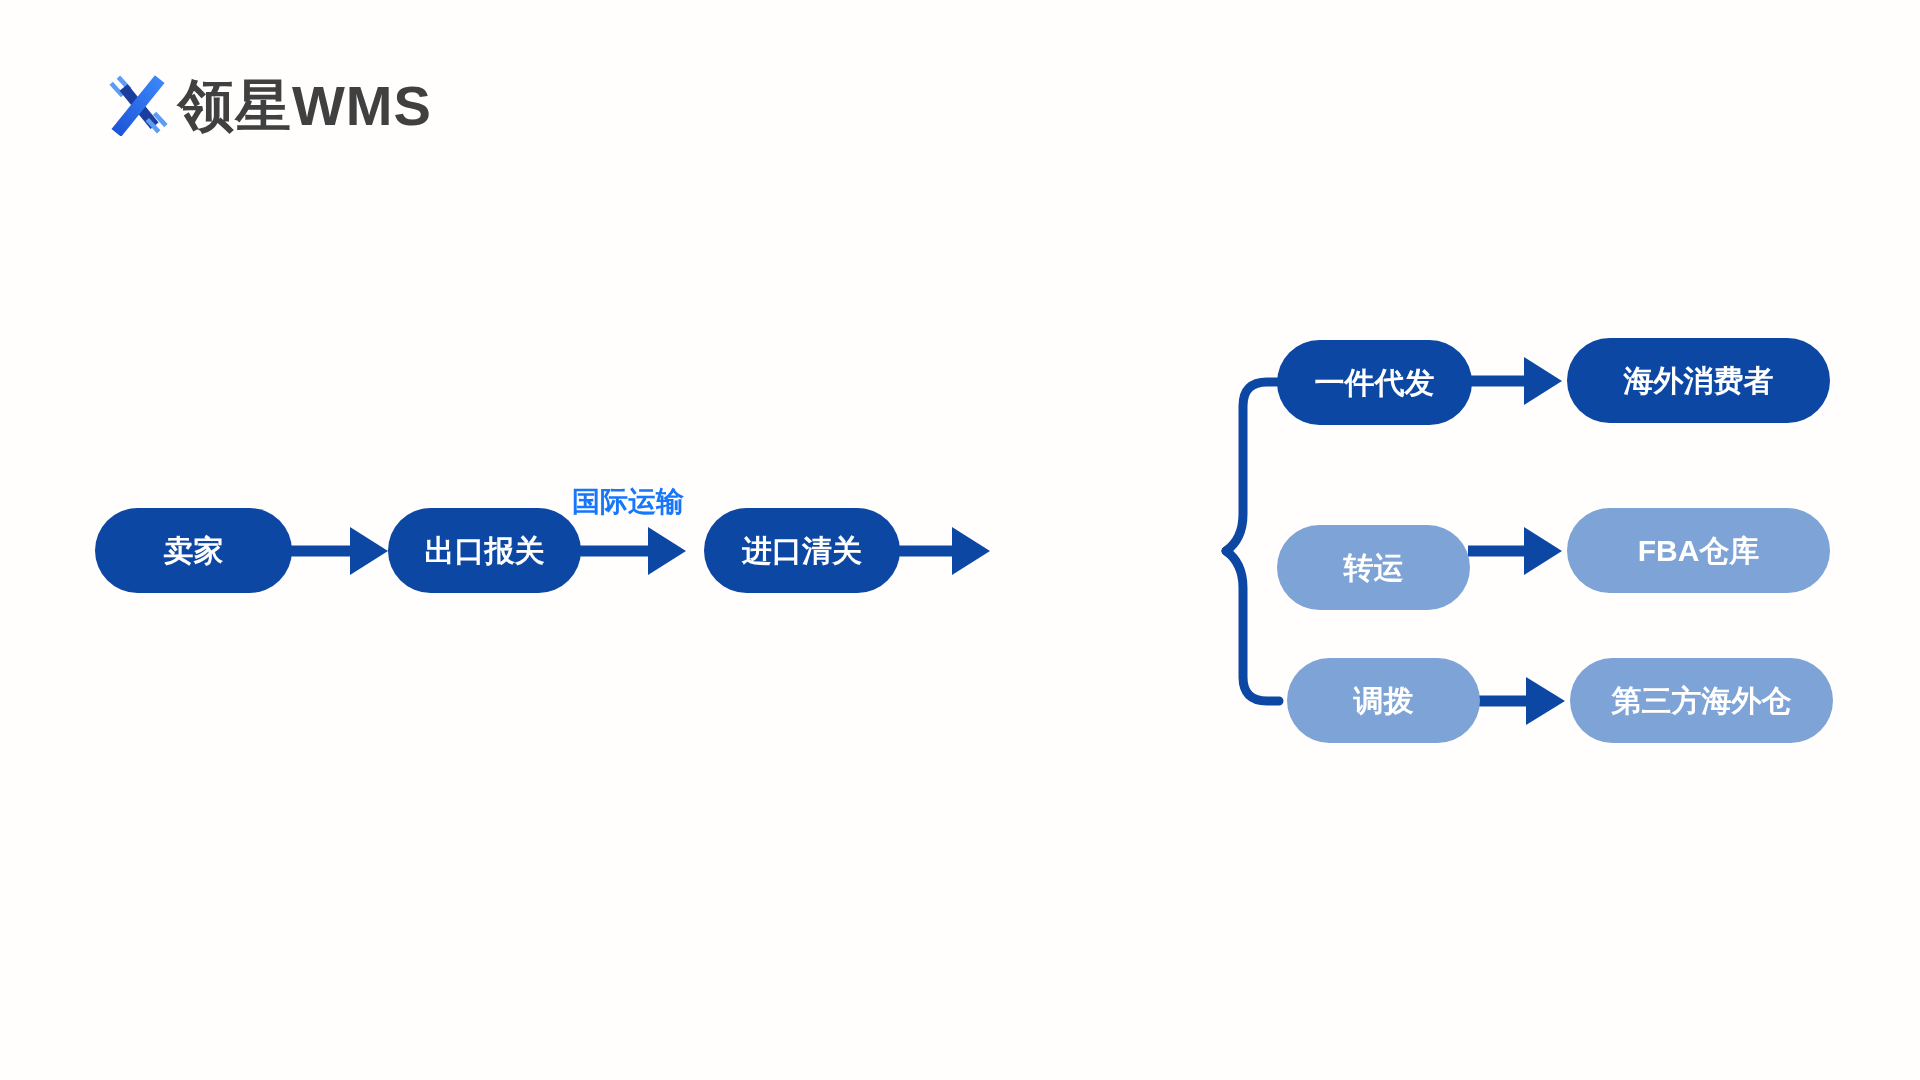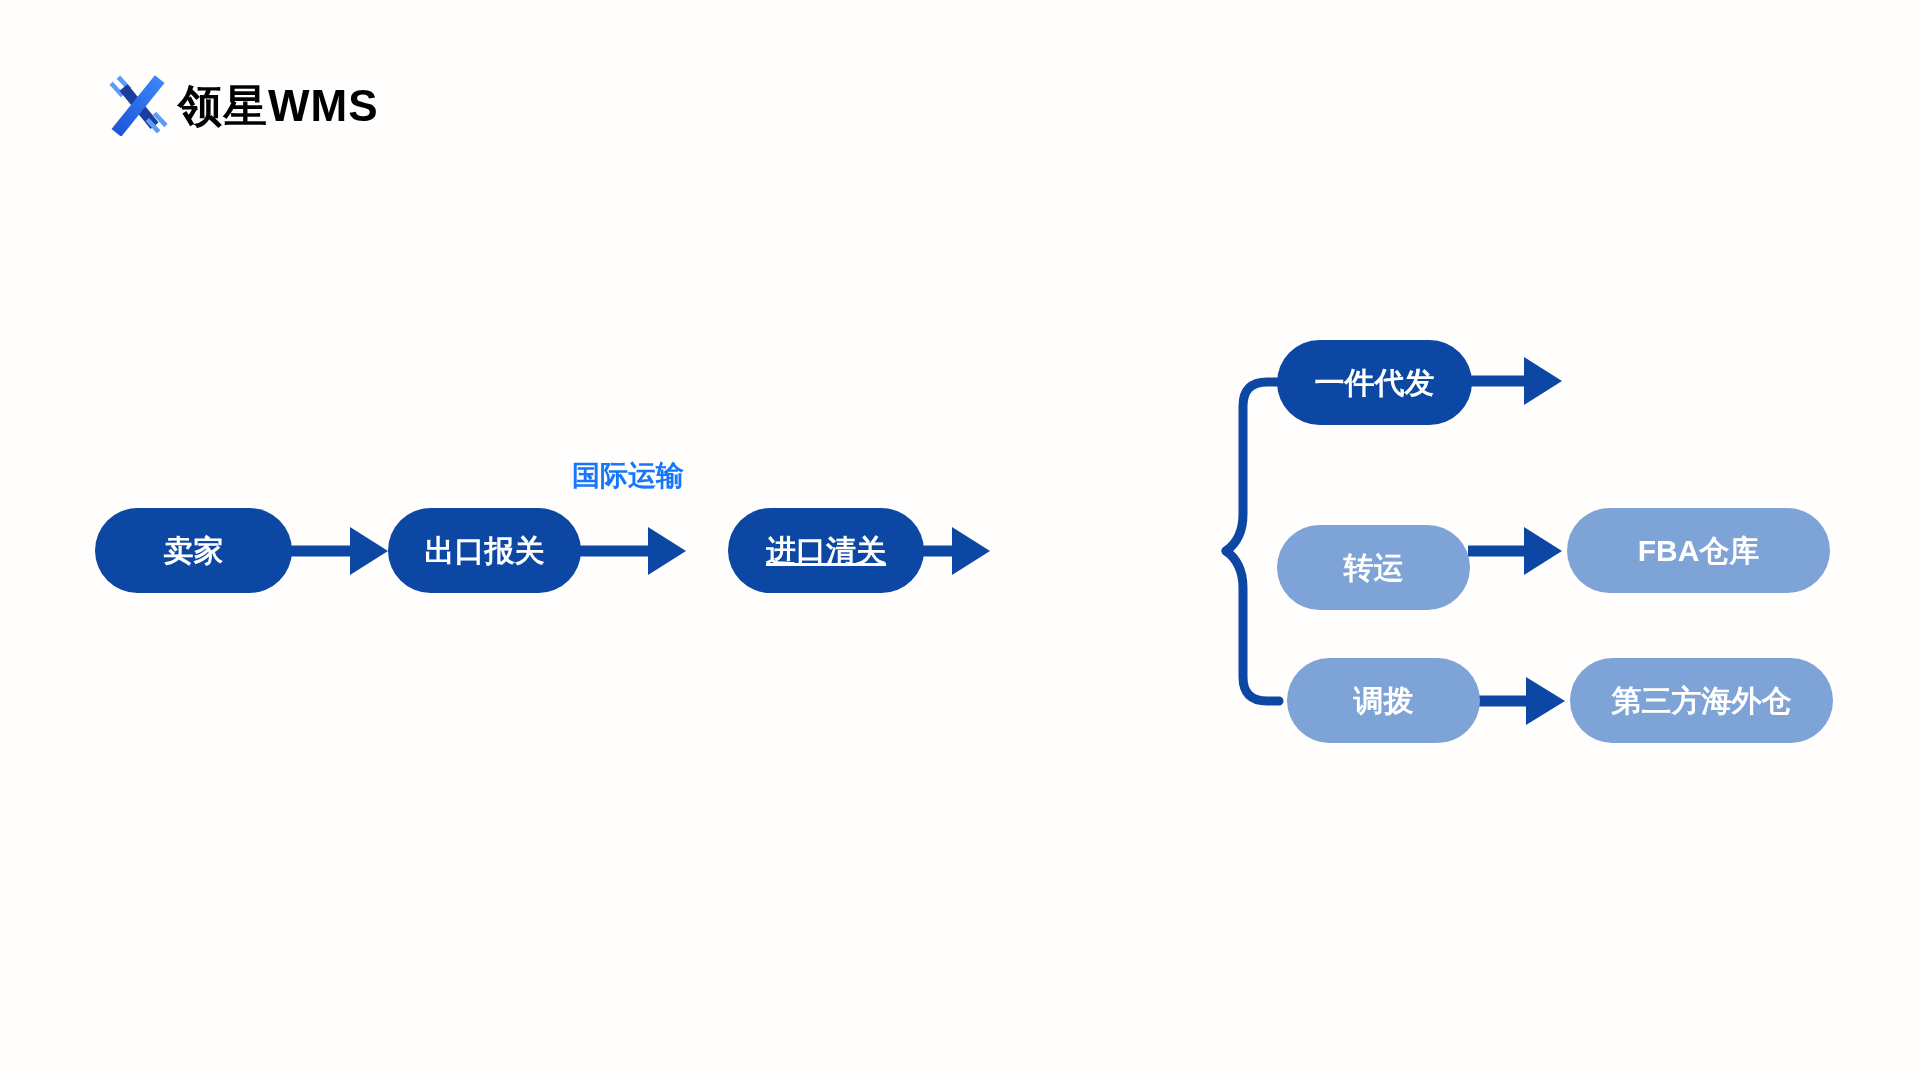--- a/index.html
+++ b/index.html
@@ -24,22 +24,22 @@
     display: flex;
     align-items: center;
     gap: 10px;
   }
   .logo-icon {
     width: 62px;
     height: 62px;
     flex: 0 0 auto;
   }
   .logo-text {
-    color: #000000;
-    font-size: 44px;
+    color: #404040;
+    font-size: 56px;
     font-weight: 800;
     letter-spacing: 1px;
     line-height: 1;
     padding-top: 2px;
   }
   
   .connectors {
     position: absolute;
     left: 0;
     top: 0;
@@ -58,34 +58,34 @@
     font-size: 30px;
     font-weight: 700;
     white-space: nowrap;
     line-height: 1;
   }
   .node.dark  { background: #0c47a4; }
   .node.light { background: #7ea3d7; }
 
   .n-seller     { left: 95px;   top: 508px; width: 197px; }
   .n-export     { left: 388px;  top: 508px; width: 193px; }
-  .n-import     { left: 728px;  top: 508px; width: 196px; text-decoration: underline; }
+  .n-import     { left: 704px;  top: 508px; width: 196px; }
   .n-receiving  { left: 993px;  top: 508px; width: 234px; }
   .n-dropship   { left: 1277px; top: 340px; width: 195px; }
   .n-transship  { left: 1277px; top: 525px; width: 193px; }
   .n-allocation { left: 1287px; top: 658px; width: 193px; }
   .n-consumer   { left: 1567px; top: 338px; width: 263px; }
   .n-fba        { left: 1567px; top: 508px; width: 263px; }
   .n-third      { left: 1570px; top: 658px; width: 263px; text-align: right; }
 
   
   .transport-label {
     position: absolute;
     left: 548px;
-    top: 462px;
+    top: 488px;
     width: 160px;
     text-align: center;
     color: #1677fb;
     font-size: 28px;
     font-weight: 700;
     line-height: 1;
   }
 </style>
 </head>
 <body>
@@ -146,18 +146,19 @@
 
   <div class="node dark n-import">进口清关</div>
 
 
   <div class="node dark n-dropship">一件代发</div>
 
   <div class="node light n-transship">转运</div>
 
   <div class="node light n-allocation">调拨</div>
 
+  <div class="node dark n-consumer">海外消费者</div>
 
   <div class="node light n-fba">FBA仓库</div>
 
   <div class="node light n-third">第三方海外仓</div>
 
 </div>
 
 </body></html>

